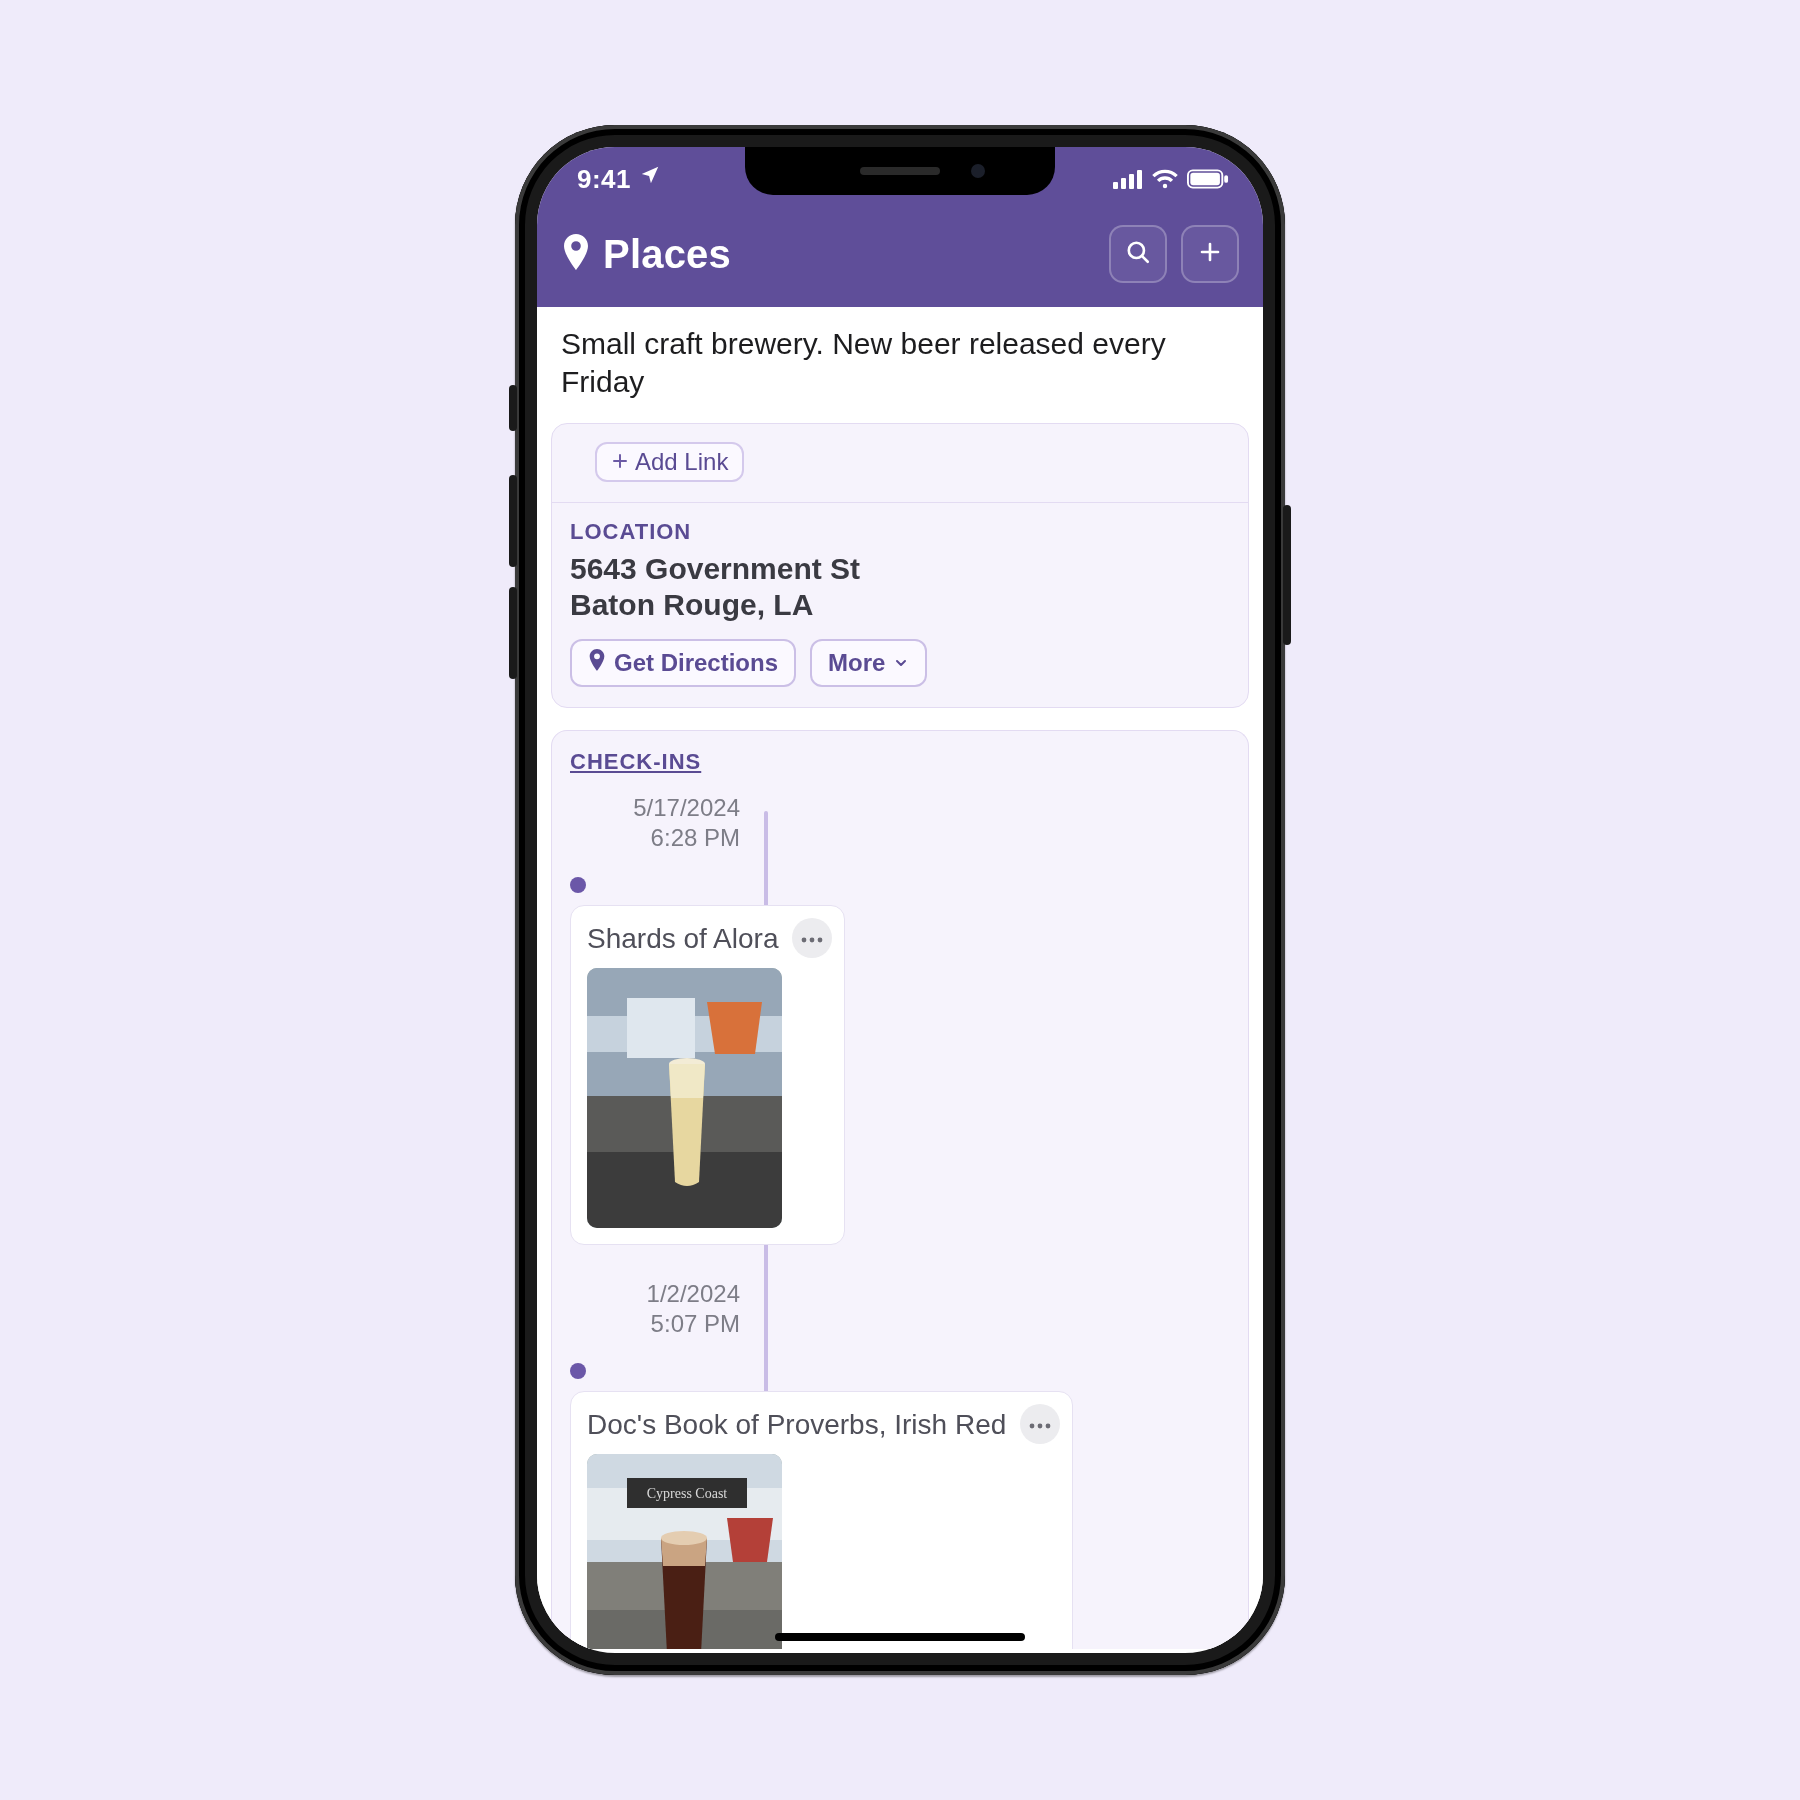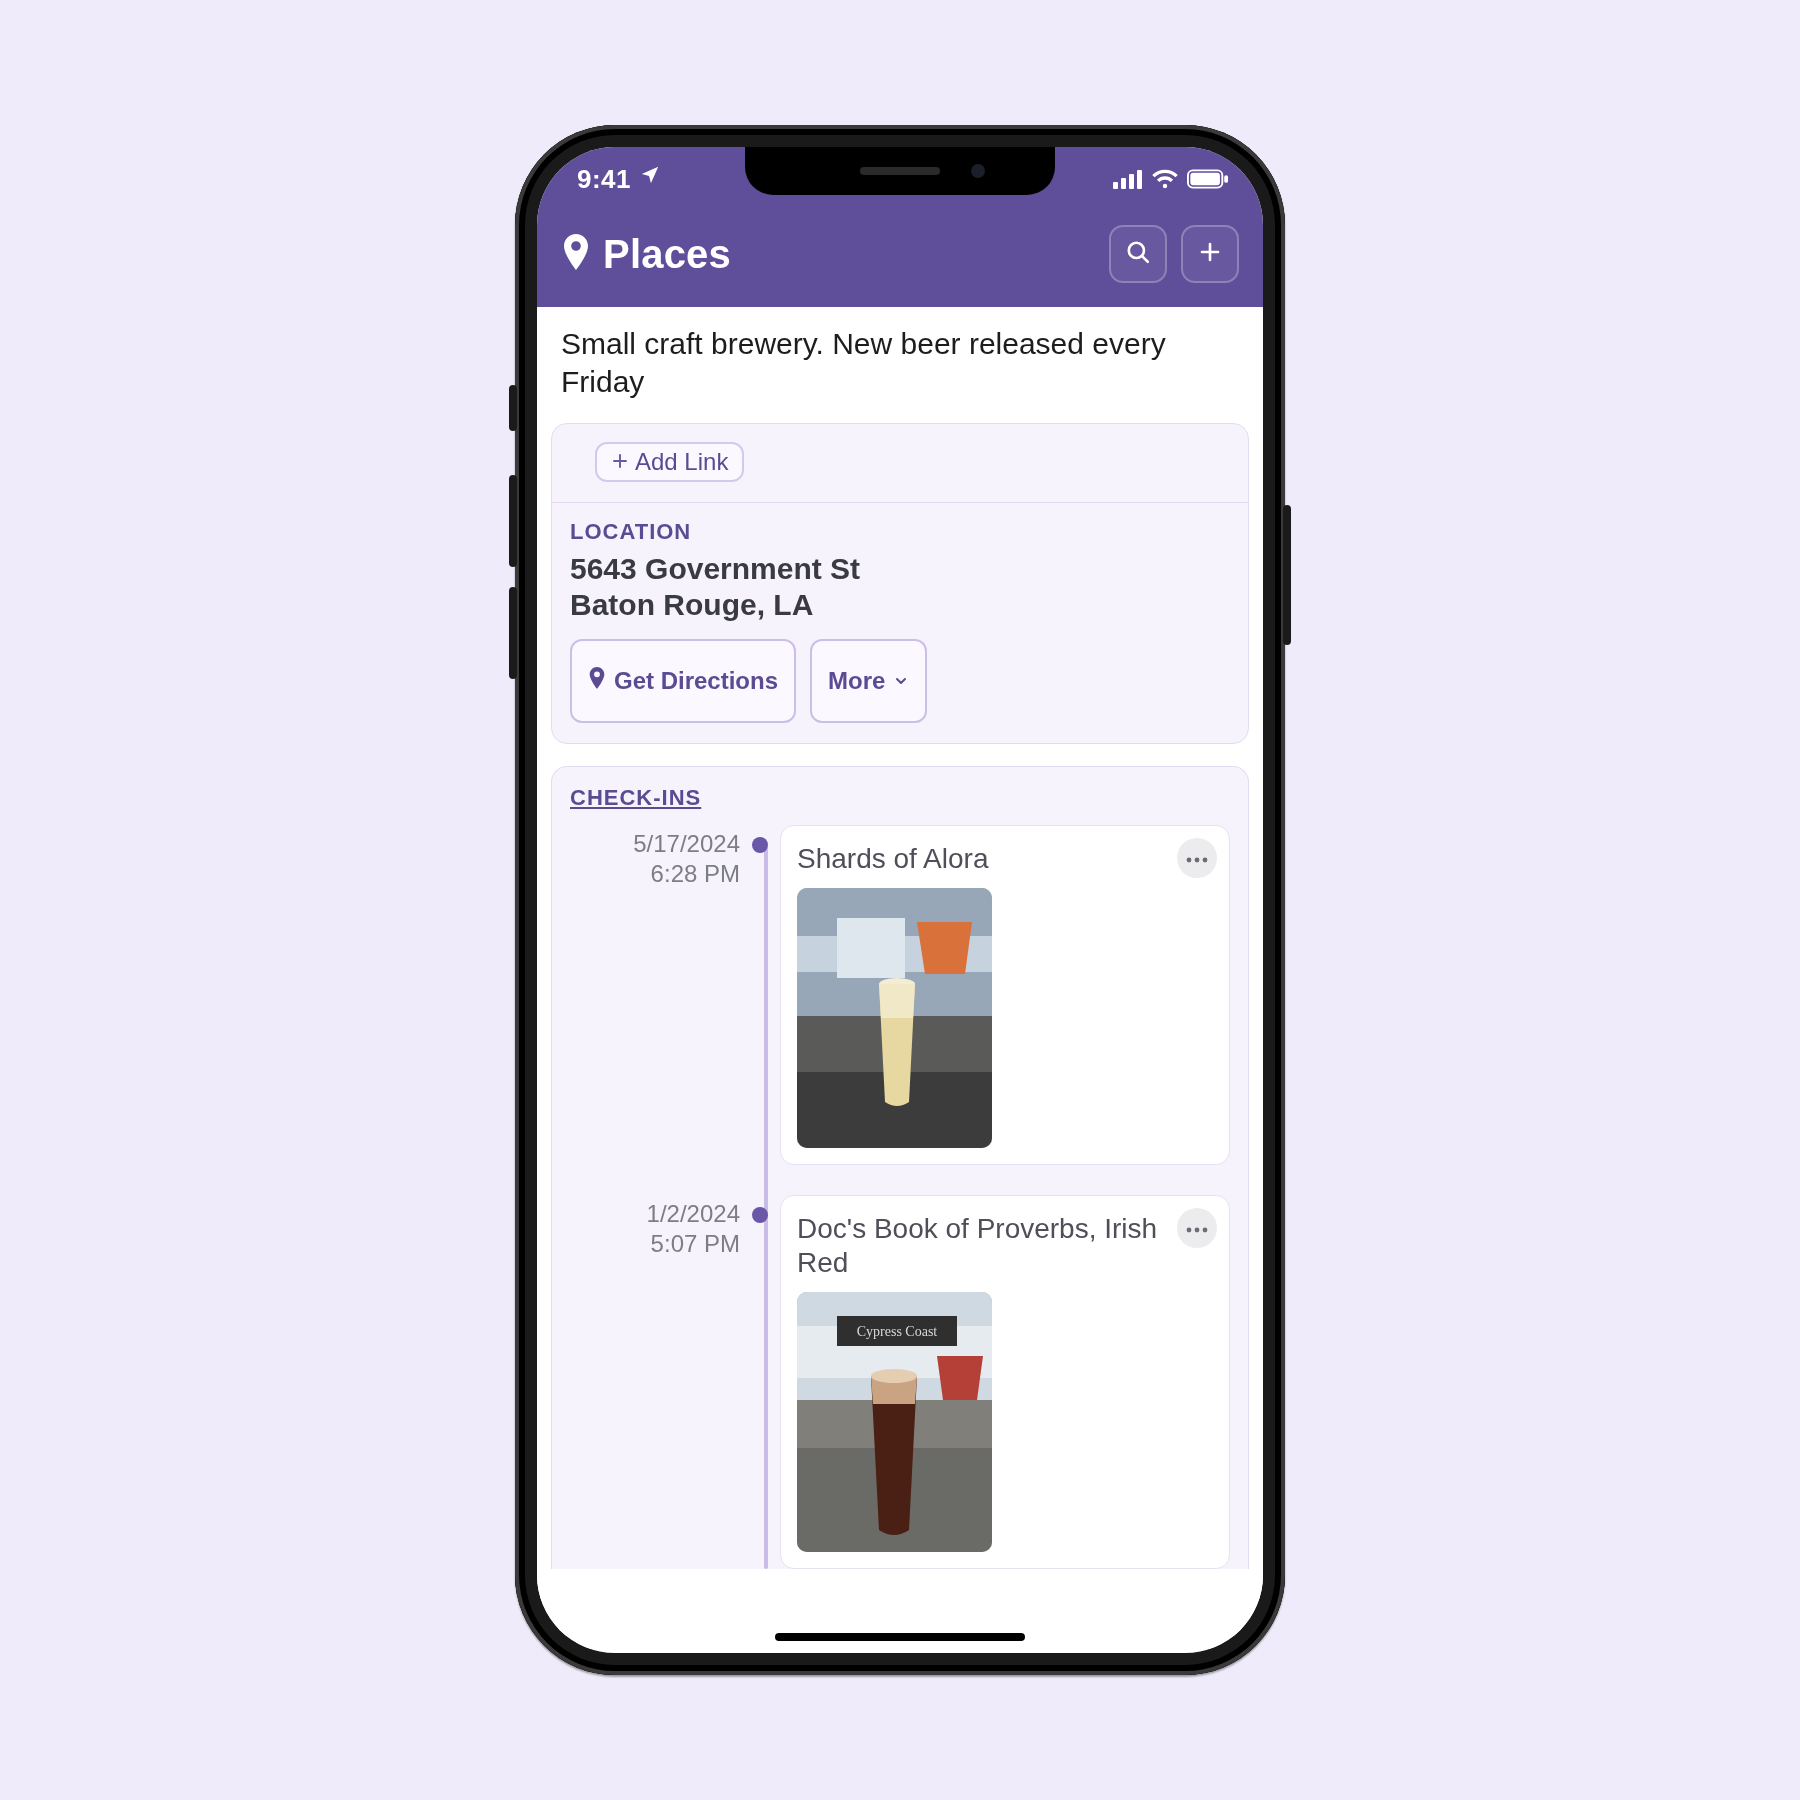--- a/index.html
+++ b/index.html
@@ -133,39 +133,39 @@
   .panel hr{border:none;border-top:1px solid var(--panel-border);margin:20px -18px 16px -18px;}
   .section-label{
     color:var(--label-purple);font-size:22px;font-weight:800;letter-spacing:1px;
     margin-bottom:6px;
   }
   .addr{font-size:30px;color:#3a3a42;line-height:36px;font-weight:bold;}
   .panel .row-btns{display:flex;gap:14px;margin-top:16px;}
   .pill-btn{
     display:inline-flex;align-items:flex-end;gap:8px;
     border:2px solid var(--btn-border);color:var(--btn-text);
-    background:#FBF9FF;border-radius:12px;padding:26px 16px;
+    background:#FBF9FF;border-radius:12px;padding:8px 16px;
     font-size:24px;font-weight:600;cursor:pointer;
   }
 
   
   .checkins-panel{
     margin:22px 14px 0 14px;
     border:1px solid var(--panel-border);border-bottom:none;
     border-radius:16px 16px 0 0;background:var(--panel-bg);
     padding:18px 18px 0 18px;
     position:relative;
   }
   .checkins-label{color:var(--label-purple);font-size:22px;font-weight:800;letter-spacing:1px;margin-bottom:14px;text-decoration:underline;}
   .timeline-area{position:relative;padding-left:0;}
   .timeline-line{
     position:absolute;left:194px;top:22px;bottom:0;width:4px;background:var(--timeline);
     border-radius:2px;
   }
-  .entry{display:flex;align-items:flex-start;gap:12px;margin-bottom:30px;position:relative;}
+  .entry{display:flex;align-items:flex-start;gap:12px;margin-bottom:30px;position:relative;flex-direction:column;}
   .entry .when{
     width:170px;text-align:right;color:var(--checkin-date);
     font-size:24px;line-height:30px;padding-top:4px;flex-shrink:0;
   }
   .entry .dot{
     width:16px;height:16px;border-radius:50%;background:var(--dot);
     margin-top:12px;flex-shrink:0;position:relative;z-index:2;
   }
   .entry .card{
     flex:1;background:var(--card-bg);border:1px solid var(--card-border);

